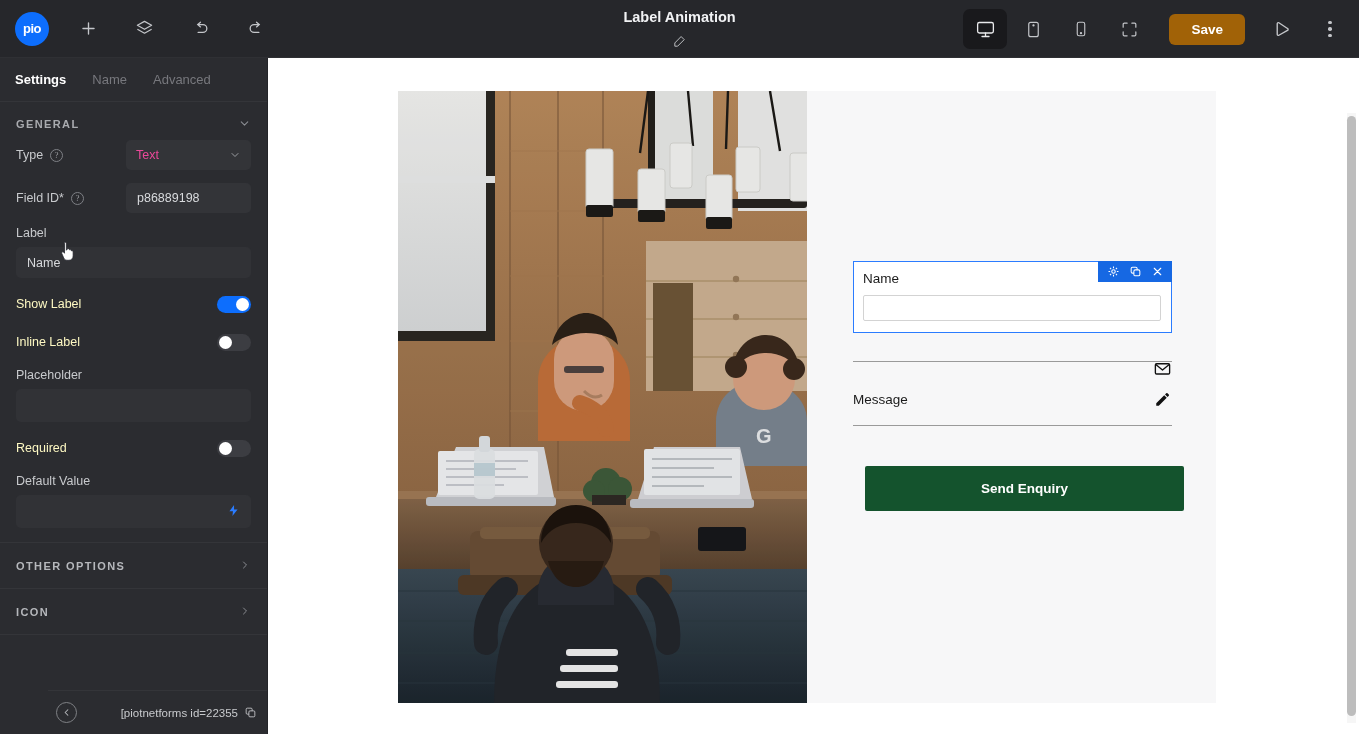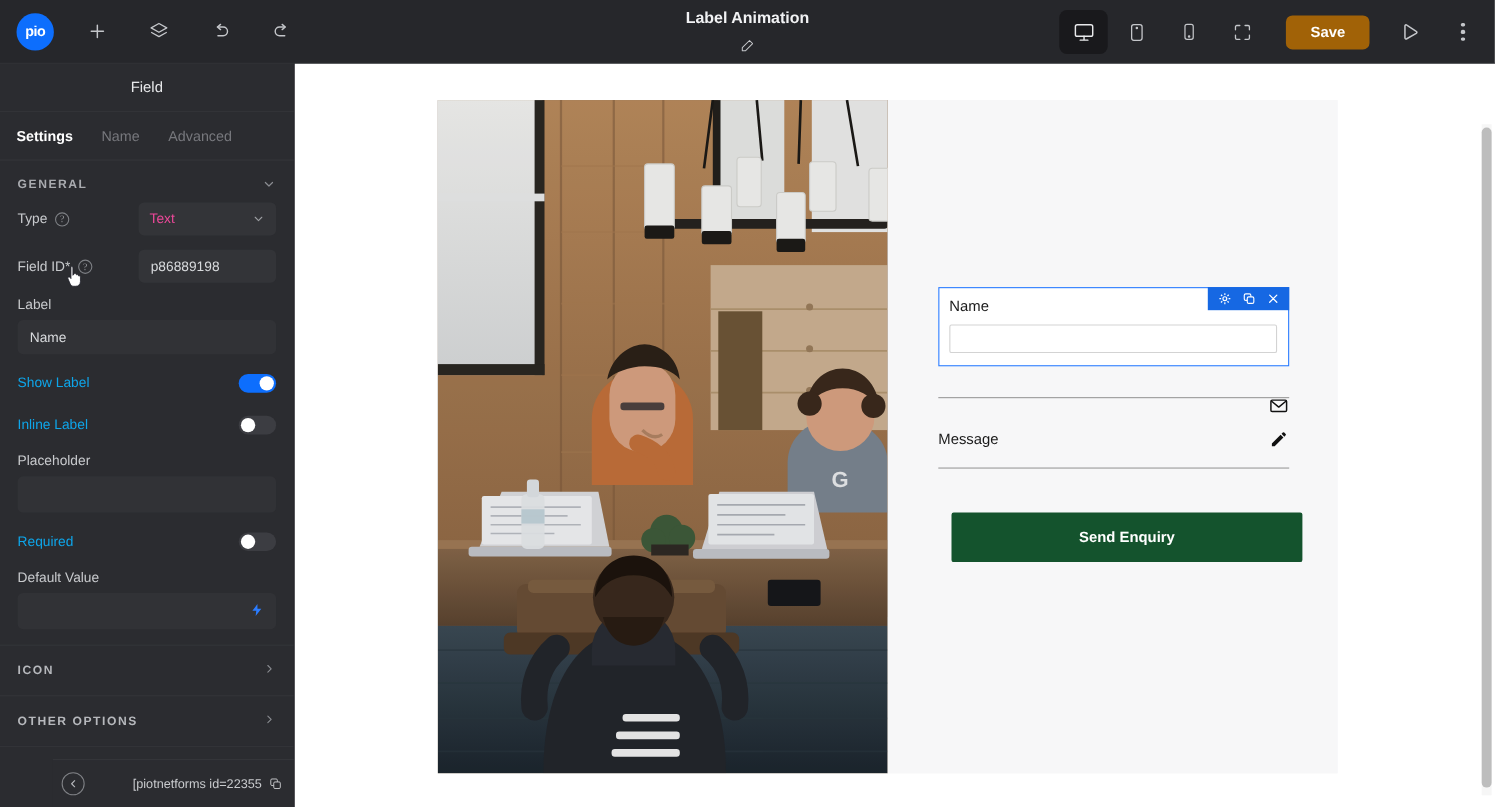--- a/index.html
+++ b/index.html
@@ -144,21 +144,21 @@
     display: flex; align-items: center; justify-content: space-between;
     padding: 0 11px;
     color: #d8dadd; font-size: 12.5px;
   }
   .bolt { color: #2b7cff; font-size: 13px; }
 
   .toggle-row {
     display: flex; align-items: center; justify-content: space-between;
     padding: 0 16px; margin-bottom: 14px; min-height: 24px;
   }
-  .toggle-row .lbl { color: #0ea5e9; font-size: 12.5px; }
+  .toggle-row .lbl { color: #fef9c3; font-size: 12.5px; }
   .switch {
     width: 34px; height: 17px; border-radius: 9px;
     background: #3c3d42; position: relative; cursor: pointer; flex-shrink: 0;
   }
   .switch.on { background: #0d6efd; }
   .switch .knob {
     position: absolute; top: 2px; left: 2px;
     width: 13px; height: 13px; border-radius: 50%; background: #fff;
   }
   .switch.on .knob { left: 19px; }
@@ -364,21 +364,20 @@
         <i></i>
           <i></i>
           <i></i>
       </div>
     </div>
   </div>
 
   <div class="body">
 
     <div class="sidebar">
-      <div class="sb-header">Field</div>
 
       <div class="sb-tabs">
         <div class="sb-tab active">Settings</div>
         <div class="sb-tab">Name</div>
         <div class="sb-tab">Advanced</div>
       </div>
 
       <div class="sb-scroll">
 
         <div class="section-head">
@@ -444,29 +443,29 @@
         <div class="wide-input" style="height:33px;">
           <span></span>
           <span class="bolt">
             <svg width="13" height="13" viewBox="0 0 24 24" fill="currentColor">
                 <path d="M13 2 4.5 13.5H11l-1 8.5L19.5 10H13z"></path>
               </svg>
           </span>
         </div>
 
         <div class="collapse-row">
-          <span>ICON</span>
+          <span>OTHER OPTIONS</span>
           <span class="arr">
             <svg width="12" height="12" viewBox="0 0 24 24" fill="none" stroke="currentColor" stroke-width="2" stroke-linecap="round" stroke-linejoin="round">
                 <path d="M9 6l6 6-6 6"></path>
               </svg>
           </span>
         </div>
         <div class="collapse-row">
-          <span>OTHER OPTIONS</span>
+          <span>ICON</span>
           <span class="arr">
             <svg width="12" height="12" viewBox="0 0 24 24" fill="none" stroke="currentColor" stroke-width="2" stroke-linecap="round" stroke-linejoin="round">
                 <path d="M9 6l6 6-6 6"></path>
               </svg>
           </span>
         </div>
         <div class="clip-last">
           <div class="collapse-row">
             
             

